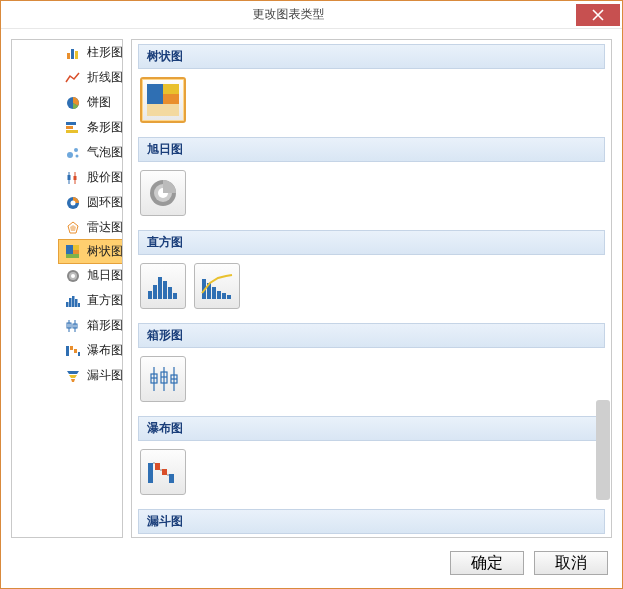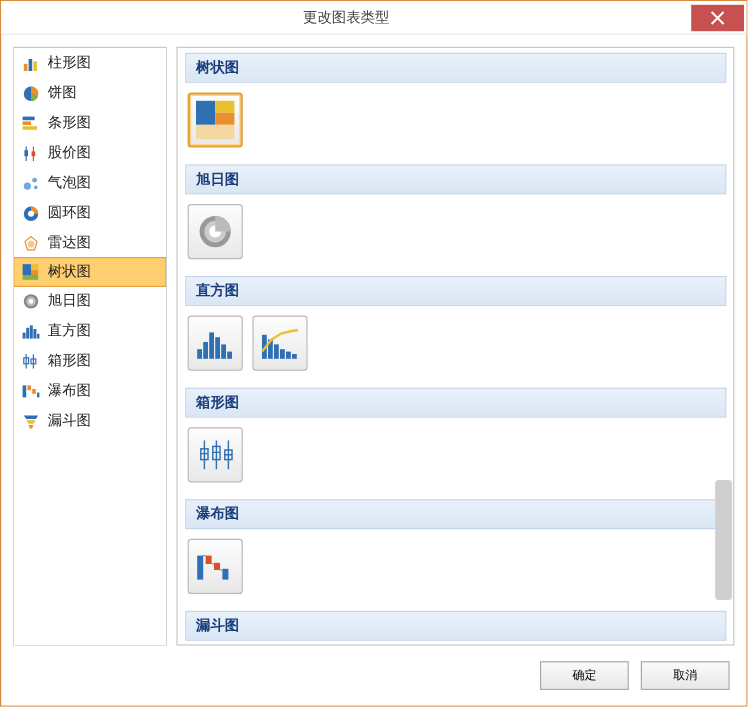--- a/index.html
+++ b/index.html
@@ -46,24 +46,25 @@
   margin-right: 2px;
 }
 .body {
   flex: 1;
   padding: 10px;
   display: flex;
   gap: 8px;
   min-height: 0;
 }
 .sidebar {
-  width: 128px;
+  width: 112px;
   border: 1px solid #c9c9c9;
   background: #fff;
   overflow: auto;
+  padding-left: 47px;
 }
 .sidebar-item {
   display: flex;
   align-items: center;
   height: 25px;
   padding: 0 6px;
   gap: 6px;
   cursor: pointer;
   color: #222;
 }
@@ -125,21 +126,21 @@
   justify-content: flex-end;
   align-items: center;
   gap: 10px;
   padding: 0 14px 10px 0;
 }
 .btn {
   min-width: 74px;
   height: 24px;
   border: 1px solid #a9a9a9;
   background: linear-gradient(#fbfbfb, #e7e7e7);
-  font-size: 10px;
+  font-size: 16px;
   cursor: pointer;
 }
 
 .main::after {
   content: "";
   position: absolute;
   right: 1px;
   top: 360px;
   width: 14px;
   height: 100px;
@@ -167,50 +168,56 @@
       <div class="sidebar-item">
         <svg class="icon16" viewBox="0 0 16 16">
             <rect x="2" y="8" width="3" height="6" fill="#e98f2e"></rect>
             <rect x="6" y="4" width="3" height="10" fill="#2f6fb3"></rect>
             <rect x="10" y="6" width="3" height="8" fill="#e9c12e"></rect>
           </svg>
         <span class="lbl">柱形图</span>
       </div>
       <div class="sidebar-item">
         <svg class="icon16" viewBox="0 0 16 16">
+            <polyline points="1,12 5,6 9,9 14,3" fill="none" stroke="#d94f2a" stroke-width="1.5"></polyline>
+          </svg>
+        <span class="lbl">折线图</span>
+      </div>
+      <div class="sidebar-item">
+        <svg class="icon16" viewBox="0 0 16 16">
             <circle cx="8" cy="8" r="6" fill="#2f6fb3"></circle>
             <path d="M8 8 L8 2 A6 6 0 0 1 13.2 11 Z" fill="#e98f2e"></path>
             <path d="M8 8 L13.2 11 A6 6 0 0 1 8 14 Z" fill="#7fb24a"></path>
           </svg>
         <span class="lbl">饼图</span>
       </div>
       <div class="sidebar-item">
         <svg class="icon16" viewBox="0 0 16 16">
             <rect x="1" y="2" width="10" height="3" fill="#2f6fb3"></rect>
             <rect x="1" y="6" width="7" height="3" fill="#e98f2e"></rect>
             <rect x="1" y="10" width="12" height="3" fill="#e9c12e"></rect>
           </svg>
         <span class="lbl">条形图</span>
+      </div>
+      <div class="sidebar-item">
+        <svg class="icon16" viewBox="0 0 16 16">
+            <circle cx="5" cy="10" r="3" fill="#6fa8dc"></circle>
+            <circle cx="11" cy="5" r="2" fill="#6fa8dc"></circle>
+            <circle cx="12" cy="11" r="1.5" fill="#6fa8dc"></circle>
+          </svg>
+        <span class="lbl">气泡图</span>
       </div>
       <div class="sidebar-item">
         <svg class="icon16" viewBox="0 0 16 16">
             <line x1="4" y1="2" x2="4" y2="14" stroke="#2f6fb3"></line>
             <rect x="2.5" y="5" width="3" height="5" fill="#2f6fb3"></rect>
             <line x1="10" y1="2" x2="10" y2="14" stroke="#d94f2a"></line>
             <rect x="8.5" y="6" width="3" height="4" fill="#d94f2a"></rect>
           </svg>
         <span class="lbl">股价图</span>
-      </div>
-      <div class="sidebar-item">
-        <svg class="icon16" viewBox="0 0 16 16">
-            <circle cx="5" cy="10" r="3" fill="#6fa8dc"></circle>
-            <circle cx="11" cy="5" r="2" fill="#6fa8dc"></circle>
-            <circle cx="12" cy="11" r="1.5" fill="#6fa8dc"></circle>
-          </svg>
-        <span class="lbl">气泡图</span>
       </div>
       <div class="sidebar-item">
         <svg class="icon16" viewBox="0 0 16 16">
             <circle cx="8" cy="8" r="6" fill="#2f6fb3"></circle>
             <path d="M8 8 L8 2 A6 6 0 0 1 14 8 Z" fill="#e98f2e"></path>
             <circle cx="8" cy="8" r="2.5" fill="#fff"></circle>
           </svg>
         <span class="lbl">圆环图</span>
       </div>
       <div class="sidebar-item">

